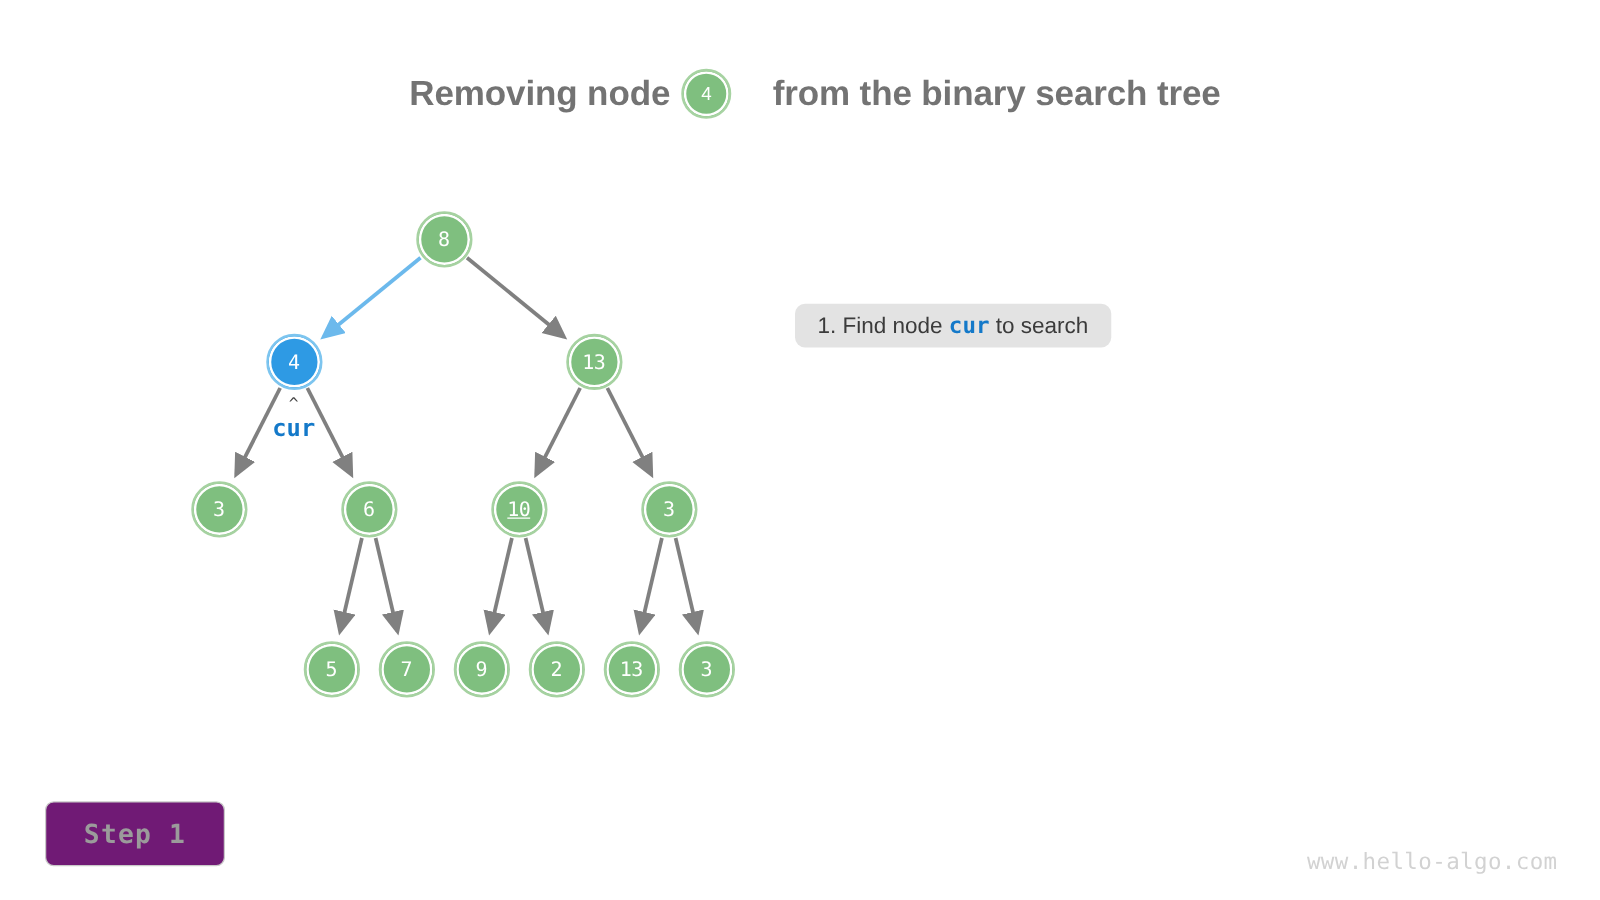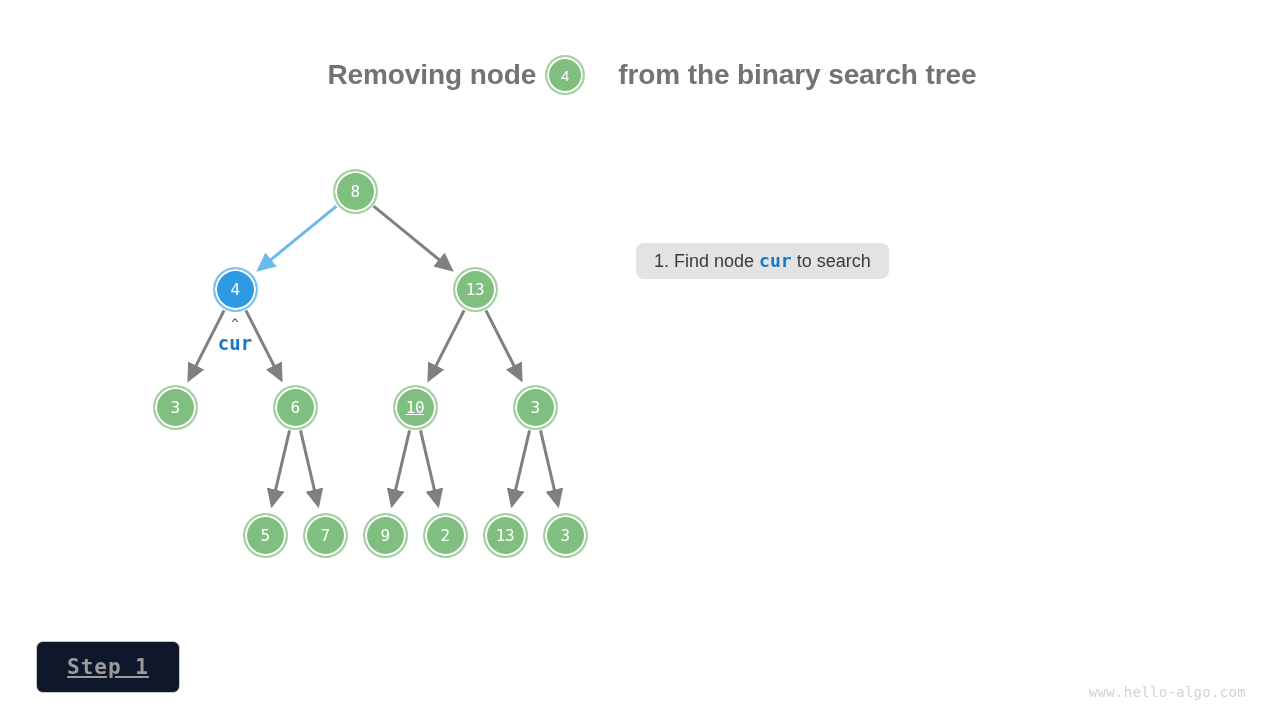--- a/index.html
+++ b/index.html
@@ -136,40 +136,39 @@
 
   
   #step-badge {
     position: absolute;
     left: 36px;
     top: 641px;
     width: 144px;
     height: 52px;
     border: 1px solid #c9c9c9;
     border-radius: 7px;
-    background: #0f172a;
+    background: #701a75;
     display: flex;
     align-items: center;
     justify-content: center;
     font-family: "DejaVu Sans Mono", monospace;
     font-size: 21px;
     font-weight: bold;
     color: #9b9b9b;
     letter-spacing: 1px;
     box-sizing: border-box;
-    text-decoration: underline;
   }
 
   
   #watermark {
     position: absolute;
     right: 34px;
     bottom: 20px;
     font-family: "DejaVu Sans Mono", monospace;
-    font-size: 14px;
+    font-size: 18px;
     color: #d2d2d2;
     letter-spacing: 0.3px;
   }
 </style>
 </head>
 <body>
 
 <div id="title-bar">
   <span class="title-text">Removing node</span>
   <span class="title-node">4</span>

